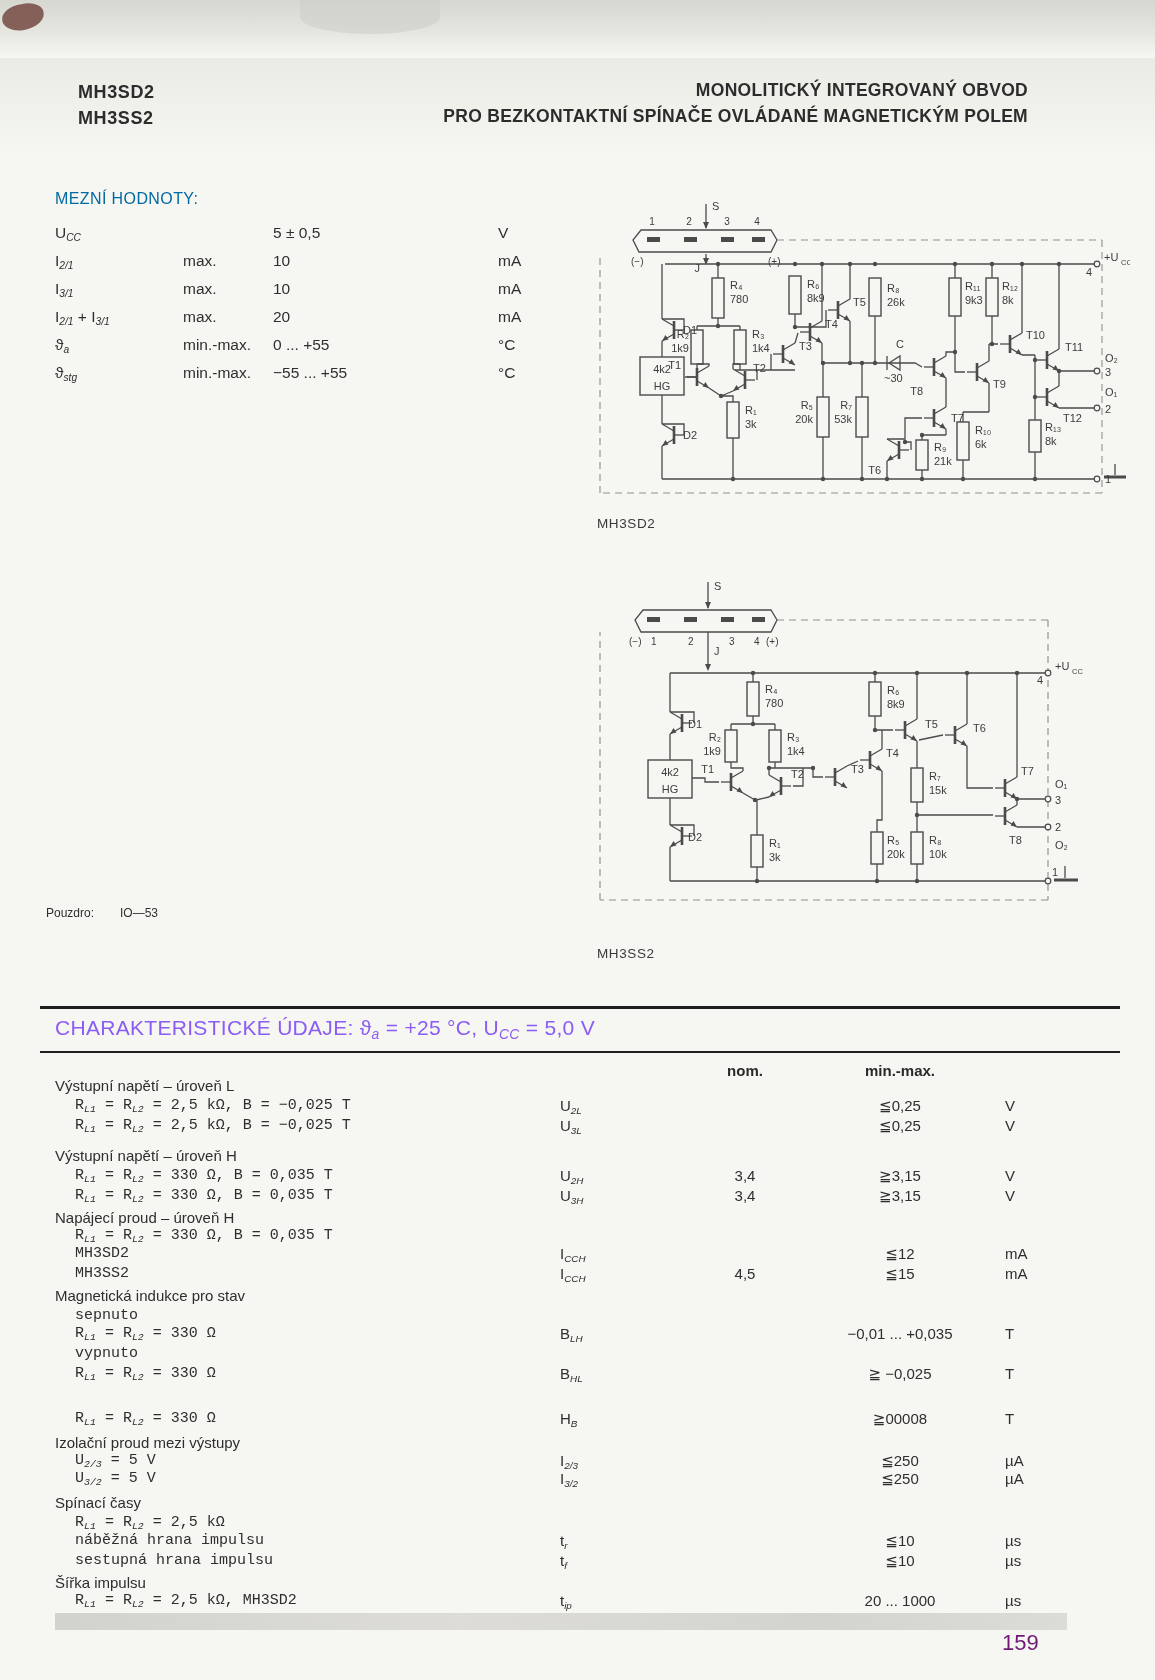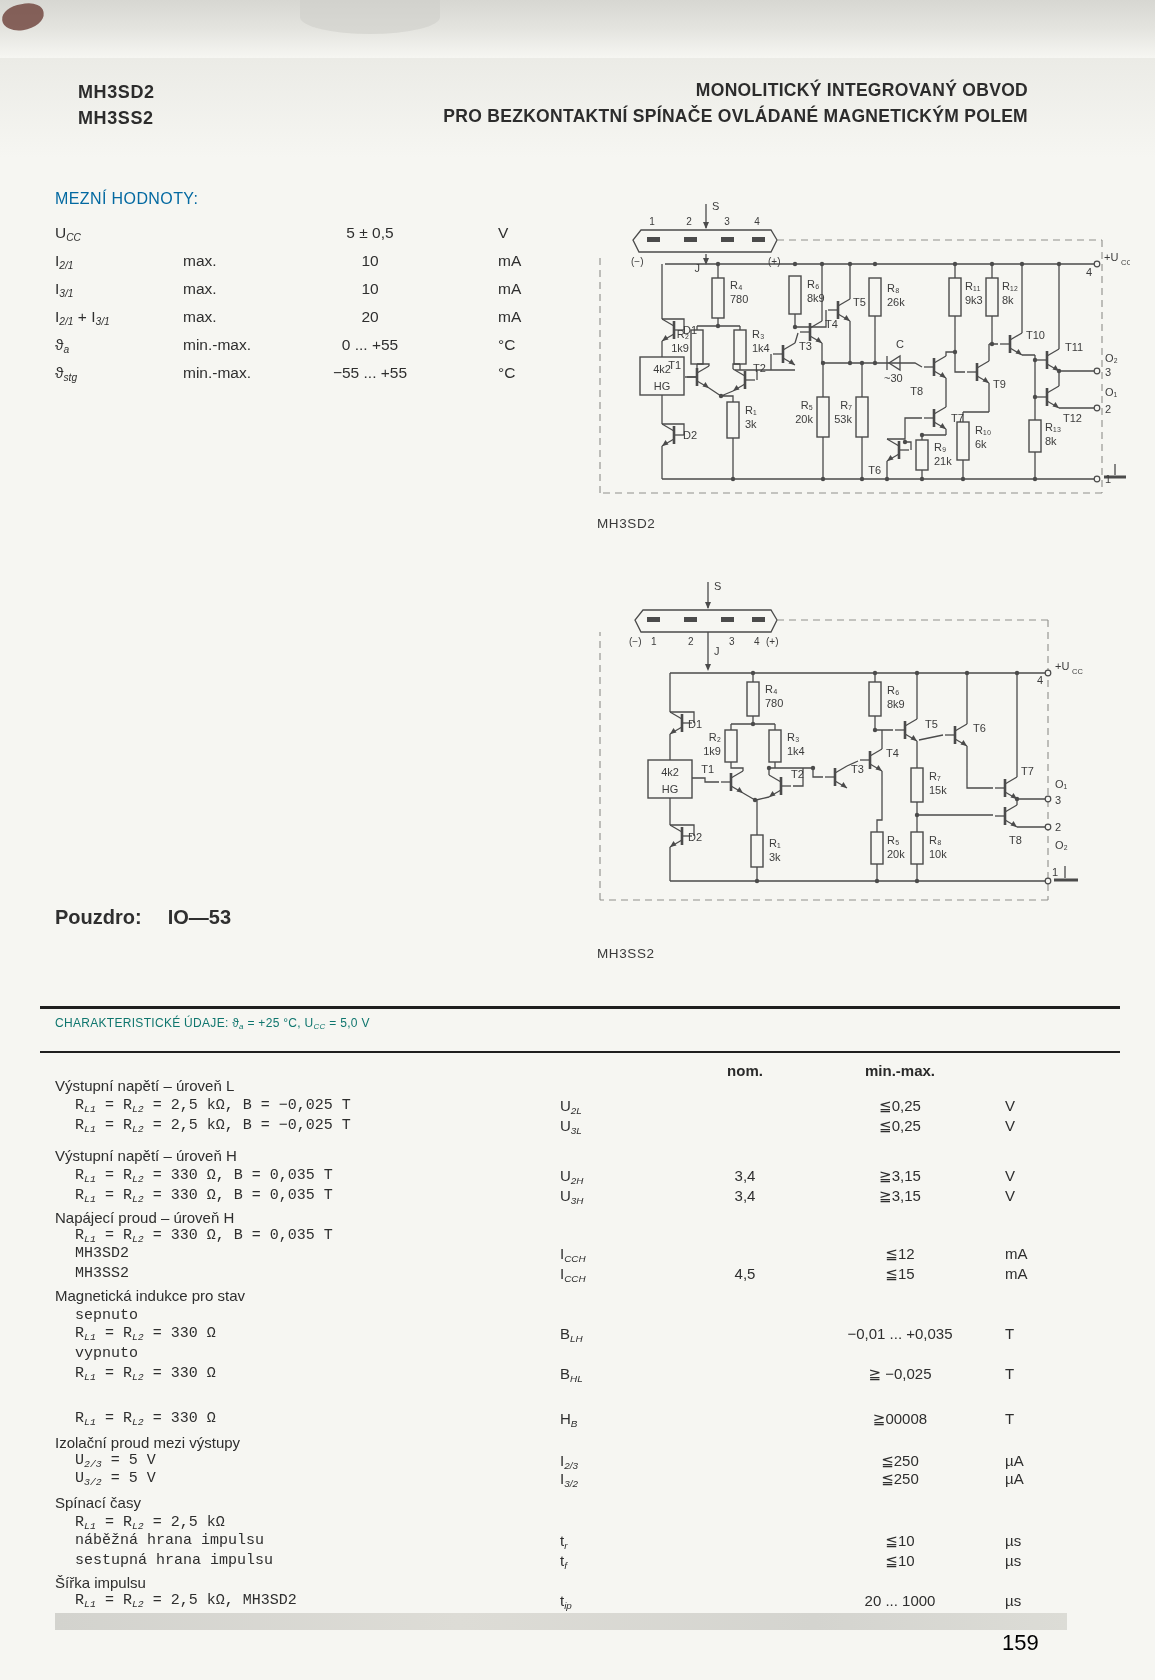--- a/index.html
+++ b/index.html
@@ -17,50 +17,50 @@
         background:linear-gradient(90deg,#d3d3ce,#dddcd6 40%,#d4d4cf 75%,#dcdcd6);}
   .h-part{position:absolute;left:78px;font-weight:bold;font-size:18px;letter-spacing:.6px;color:#2c2c2c;}
   .h-title{position:absolute;right:127px;font-weight:bold;font-size:17.5px;letter-spacing:.3px;color:#2c2c2c;white-space:nowrap;}
   sub{font-size:.66em;font-style:italic;vertical-align:-.3em;}
   
   .limits{position:absolute;left:55px;top:190px;width:530px;height:210px;}
   .sec-title{position:absolute;left:0;top:0;font-size:16px;letter-spacing:.4px;color:#0369a1;}
   .lrow{position:absolute;left:0;width:530px;height:22px;font-size:15.5px;color:#2f2f2f;}
   .l-sym{position:absolute;left:0;}
   .l-cond{position:absolute;left:128px;}
-  .l-val{position:absolute;left:230px;width:170px;text-align:center;}
+  .l-val{position:absolute;left:218px;width:170px;text-align:left;}
   .l-unit{position:absolute;left:443px;}
   
   .sch1{position:absolute;left:585px;top:192px;}
   .sch2{position:absolute;left:585px;top:570px;}
   .sch-cap{position:absolute;font-size:13.5px;letter-spacing:.6px;color:#3a3a3a;}
-  .pouzdro{position:absolute;left:55px;top:906px;font-size:20px;color:#2f2f2f;font-weight:bold;}
+  .pouzdro{position:absolute;left:46px;top:906px;font-size:12px;color:#2f2f2f;}
   .pouzdro .pz-val{margin-left:26px;}
   .st{font-size:11px;fill:#3c3c3c;font-family:"Liberation Sans",sans-serif;}
   .st7{font-size:7.5px;}
   .stp{font-size:10px;}
   .w{stroke:#4b4b4b;stroke-width:1.3;fill:none;}
   .rr{stroke:#4b4b4b;stroke-width:1.4;fill:none;}
   .db{stroke:#8f8f8b;stroke-width:1.1;fill:none;stroke-dasharray:7 5;}
   .nd{fill:#4b4b4b;}
   .term{fill:#f6f6f2;stroke:#4b4b4b;stroke-width:1.2;}
   .ah{fill:#4b4b4b;stroke:none;}
   
   .chars{position:absolute;left:40px;top:0;width:1080px;height:1680px;}
   .rule{position:absolute;left:0;width:1080px;background:#1f1f1f;}
-  .c-title{position:absolute;left:15px;top:1016px;font-size:12px;color:#0f766e;letter-spacing:.3px;}
+  .c-title{position:absolute;left:15px;top:1016px;font-size:21px;color:#8b5cf6;letter-spacing:.3px;}
   .c-colhead{position:absolute;top:1062px;font-weight:bold;font-size:15px;color:#2a2a2a;text-align:center;}
   .cline{position:absolute;left:0;width:1080px;height:20px;font-size:15px;color:#2e2e2e;}
   .c-desc{position:absolute;left:15px;white-space:nowrap;}
   .ind1 .c-desc{left:35px;font-family:Liberation Mono, monospace;}
   .c-sym{position:absolute;left:520px;}
   .c-nom{position:absolute;left:640px;width:130px;text-align:center;}
   .c-mm{position:absolute;left:770px;width:180px;text-align:center;}
   .c-unit{position:absolute;left:965px;}
-  .pageno{position:absolute;left:1002px;top:1630px;font-size:22px;color:#000000;}
+  .pageno{position:absolute;left:1002px;top:1630px;font-size:22px;color:#701a75;}
 </style>
 </head>
 <body>
 
 <div class="page">
   <div class="band-top"></div>
   <div class="blotch1"></div>
   <div class="corner-mark"></div>
   <div class="hdr-wash"></div>
 

